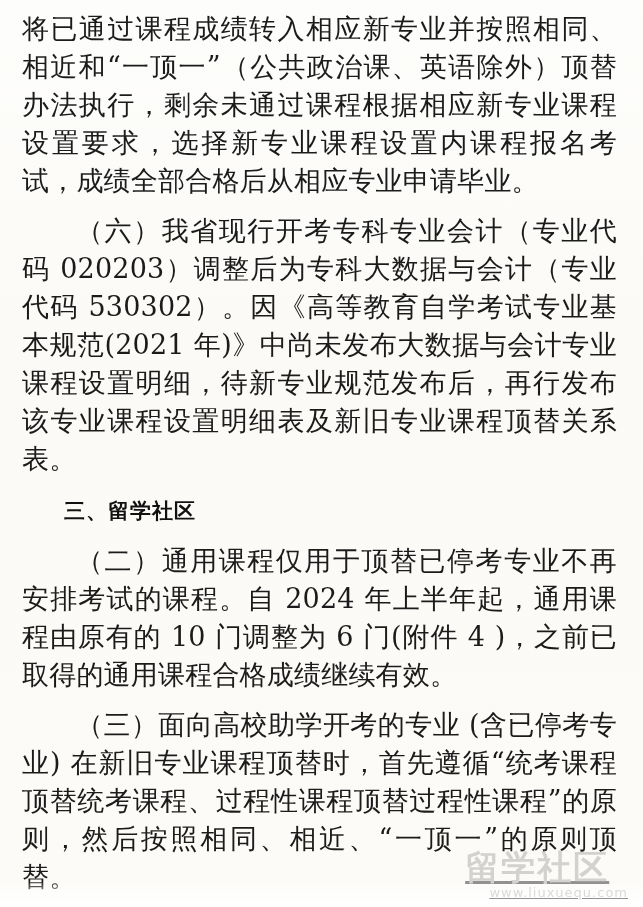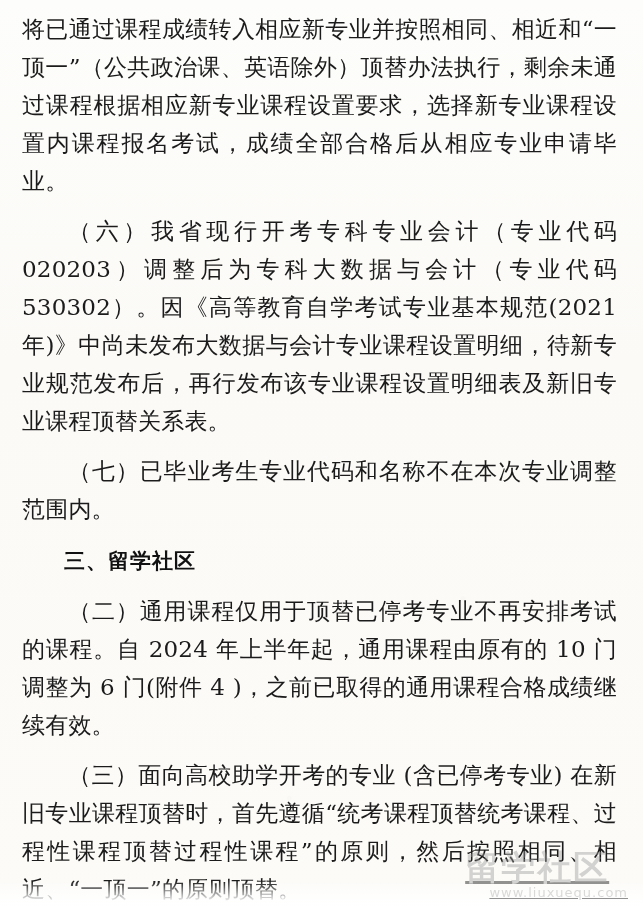--- a/index.html
+++ b/index.html
@@ -21,21 +21,21 @@
     background: linear-gradient(180deg, #fdfdfb 0%, #fbfaf7 40%, #fcfbf8 100%);
     padding: 10px 26px 0 22px;
     box-sizing: border-box;
   }
   .doc-body {
     position: relative;
     z-index: 2;
   }
   p.para {
     margin: 0 0 10px 0;
-    font-size: 23px;
+    font-size: 27px;
     line-height: 38px;
     color: #1b1b1b;
     text-align: justify;
     text-justify: inter-ideograph;
     letter-spacing: 0.2px;
     font-weight: 500;
   }
   p.indent {
     text-indent: 2em;
     margin-top: 12px;
@@ -103,21 +103,20 @@
 </style>
 </head>
 <body>
 
 <div class="page">
   <div class="grain"></div>
 
   <div class="doc-body">
     <p class="para">将已通过课程成绩转入相应新专业并按照相同、相近和“一顶一”（公共政治课、英语除外）顶替办法执行，剩余未通过课程根据相应新专业课程设置要求，选择新专业课程设置内课程报名考试，成绩全部合格后从相应专业申请毕业。</p>
     <p class="para indent">（六）我省现行开考专科专业会计（专业代码 020203）调整后为专科大数据与会计（专业代码 530302）。因《高等教育自学考试专业基本规范(2021 年)》中尚未发布大数据与会计专业课程设置明细，待新专业规范发布后，再行发布该专业课程设置明细表及新旧专业课程顶替关系表。</p>
-    <p class="para indent">（七）已毕业考生专业代码和名称不在本次专业调整范围内。</p>
 
     <h2 class="section-heading">三、留学社区</h2>
 
     <p class="para indent">（二）通用课程仅用于顶替已停考专业不再安排考试的课程。自 2024 年上半年起，通用课程由原有的 10 门调整为 6 门(附件 4 )，之前已取得的通用课程合格成绩继续有效。</p>
     <p class="para indent">（三）面向高校助学开考的专业 (含已停考专业) 在新旧专业课程顶替时，首先遵循“统考课程顶替统考课程、过程性课程顶替过程性课程”的原则，然后按照相同、相近、“一顶一”的原则顶替。</p>
 
   </div>
 
   <div class="watermark">
     <div class="wm-main">留学社区</div>

